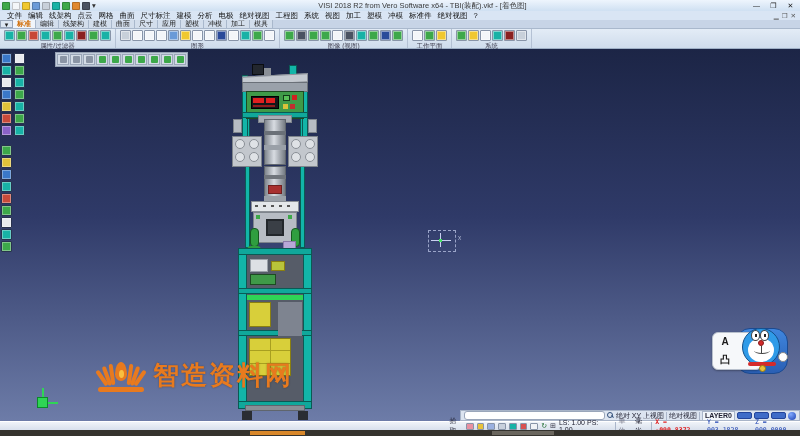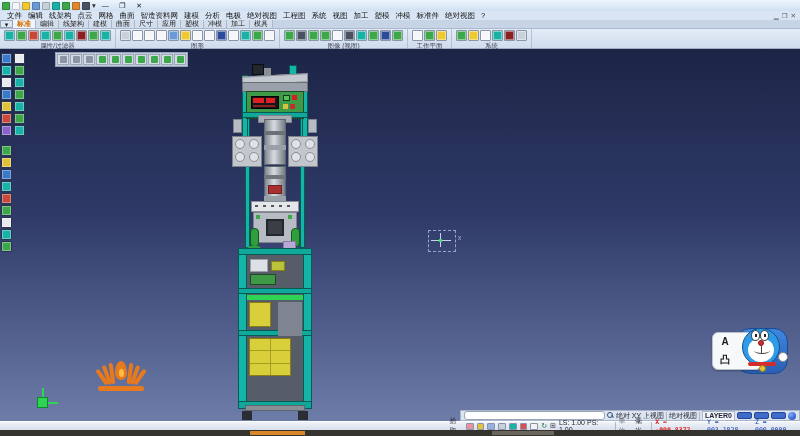--- a/index.html
+++ b/index.html
@@ -108,33 +108,34 @@
     <span class="tb-ico c-green"></span>
     <span class="tb-ico c-white"></span>
     <span class="tb-ico c-yellow"></span>
     <span class="tb-ico c-blue"></span>
     <span class="tb-ico c-gray"></span>
     <span class="tb-ico c-teal"></span>
     <span class="tb-ico c-green"></span>
     <span class="tb-ico c-orange"></span>
     <span class="tb-ico c-dark"></span>
     <span>▾</span>
+    <span class="tb-title">VISI 2018 R2 from Vero Software x64 - TBI(装配).vkf - [着色图]</span>
     <span class="tb-ctl">—</span>
     <span class="tb-ctl">❐</span>
     <span class="tb-ctl">✕</span>
   </div>
 
   <div class="menubar">
     <span class="mi">文件</span>
     <span class="mi">编辑</span>
     <span class="mi">线架构</span>
     <span class="mi">点云</span>
     <span class="mi">网格</span>
     <span class="mi">曲面</span>
-    <span class="mi">智造资料网</span>
+    <span class="mi">尺寸标注</span>
     <span class="mi">建模</span>
     <span class="mi">分析</span>
     <span class="mi">电极</span>
     <span class="mi">绝对视图</span>
     <span class="mi">工程图</span>
     <span class="mi">系统</span>
     <span class="mi">视图</span>
     <span class="mi">加工</span>
     <span class="mi">塑模</span>
     <span class="mi">冲模</span>
@@ -394,20 +395,21 @@
         <i style="left:2px;top:10px;width:4px;height:18px;border-radius:2px;transform:rotate(-35deg)"></i>
         <i style="left:7px;top:7px;width:4px;height:20px;border-radius:2px;transform:rotate(-20deg)"></i>
         <i style="left:12px;top:5px;width:4px;height:21px;border-radius:2px;transform:rotate(-8deg)"></i>
         <i style="left:40px;top:10px;width:4px;height:18px;border-radius:2px;transform:rotate(35deg)"></i>
         <i style="left:35px;top:7px;width:4px;height:20px;border-radius:2px;transform:rotate(20deg)"></i>
         <i style="left:30px;top:5px;width:4px;height:21px;border-radius:2px;transform:rotate(8deg)"></i>
         <i style="left:17px;top:3px;width:12px;height:19px;border-radius:50% 50% 50% 50%/65% 65% 35% 35%"></i>
         <i style="left:21px;top:11px;width:5px;height:8px;border-radius:50%;background:#f8c040"></i>
         <i style="left:0;top:28px;width:46px;height:5px;border-radius:3px"></i>
       </span>
+      <span class="wm-text">智造资料网</span>
     </div>
 
     <div class="ime">
       <b style="left:26px;top:2px;width:52px;height:46px;border-radius:14px;background:linear-gradient(#3f86de,#2a5fb4);border:1px solid #1b4a90"></b>
       <div class="ime-pill">
         <span>A</span>
         <span>☾</span>
         <span>凸</span>
         <span>·</span>
       </div>

